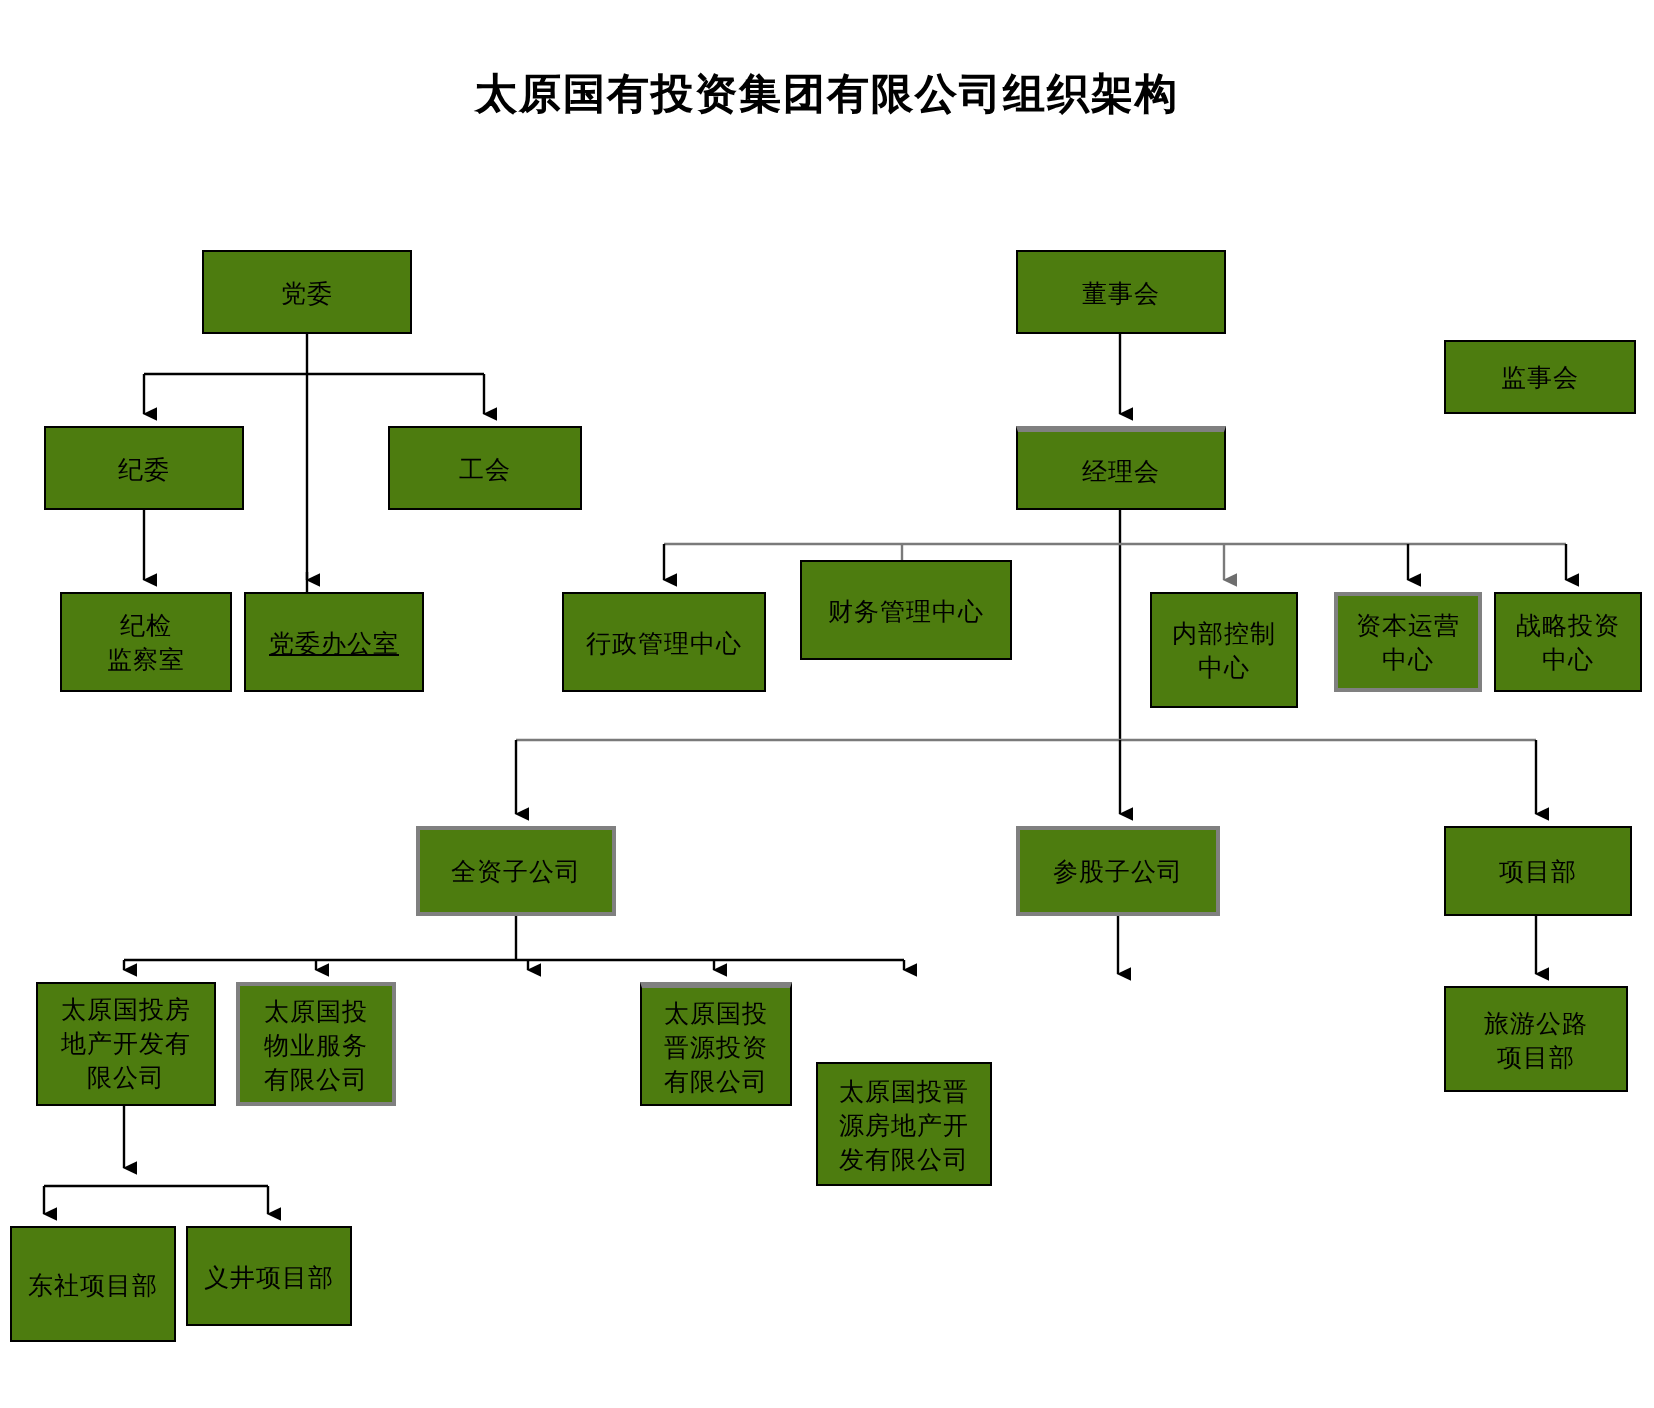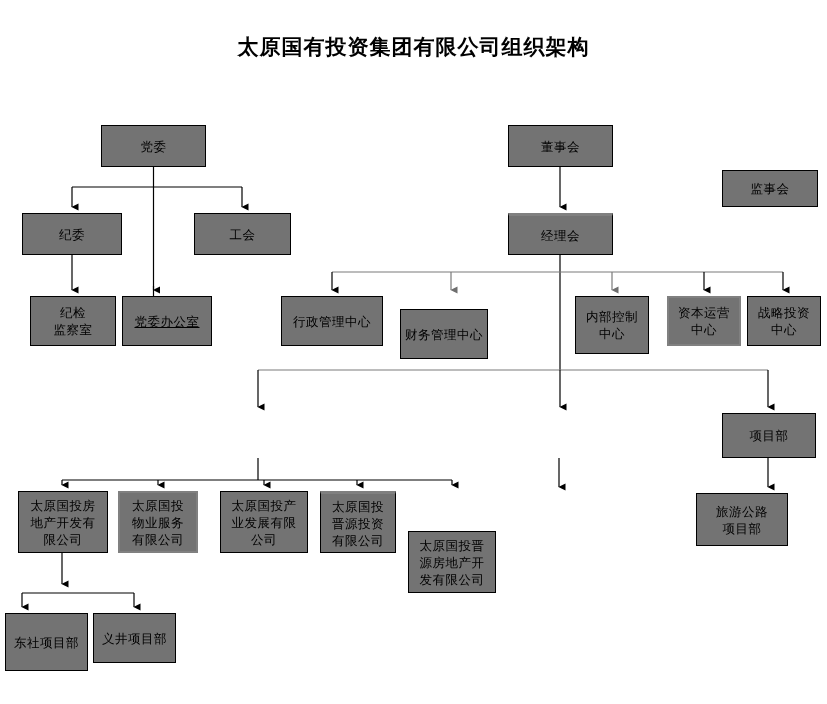--- a/index.html
+++ b/index.html
@@ -21,21 +21,21 @@
     width:827px;
     text-align:center;
     font-size:21px;
     font-weight:bold;
     letter-spacing:1px;
     line-height:26px;
   }
   .node{
     position:absolute;
     box-sizing:border-box;
-    background:#737373;
+    background:#4d7c0f;
     border:1px solid #000;
     display:flex;
     align-items:center;
     justify-content:center;
     text-align:center;
     font-size:12.5px;
     line-height:17px;
     letter-spacing:0.5px;
     padding:0 2px;
     z-index:3;
@@ -138,53 +138,56 @@
   <div class="node" style="left:30px;top:296px;width:86px;height:50px;">
       <span>纪检<br>监察室</span>
     </div>
   <div class="node" style="left:122px;top:296px;width:90px;height:50px;text-decoration:underline;">
       <span>党委办公室</span>
     </div>
 
   <div class="node" style="left:281px;top:296px;width:102px;height:50px;">
       <span>行政管理中心</span>
     </div>
-  <div class="node" style="left:400px;top:309px;width:88px;height:50px;">
+  <div class="node" style="left:400px;top:280px;width:106px;height:50px;">
       <span>财务管理中心</span>
     </div>
   <div class="node" style="left:575px;top:296px;width:74px;height:58px;">
       <span>内部控制<br>中心</span>
     </div>
   <div class="node gray" style="left:667px;top:296px;width:74px;height:50px;">
       <span>资本运营<br>中心</span>
     </div>
   <div class="node" style="left:747px;top:296px;width:74px;height:50px;">
       <span>战略投资<br>中心</span>
     </div>
 
+  <div class="node gray" style="left:208px;top:413px;width:100px;height:45px;">
+      <span>全资子公司</span>
+    </div>
+  <div class="node gray" style="left:508px;top:413px;width:102px;height:45px;">
+      <span>参股子公司</span>
+    </div>
   <div class="node" style="left:722px;top:413px;width:94px;height:45px;">
       <span>项目部</span>
     </div>
 
-  <div class="node" style="left:18px;top:491px;width:90px;height:62px;">
+  <div class="node" style="left:18px;top:491px;width:90px;height:62px;font-family:Liberation Serif, serif;">
       <span>太原国投房<br>地产开发有<br>限公司</span>
     </div>
   <div class="node gray" style="left:118px;top:491px;width:80px;height:62px;">
       <span>太原国投<br>物业服务<br>有限公司</span>
-    </div>
-  <div class="node" style="left:220px;top:491px;width:88px;height:62px;">
-      <span>太原国投产<br>业发展有限<br>公司</span>
     </div>
   <div class="node graytop" style="left:320px;top:491px;width:76px;height:62px;">
       <span>太原国投<br>晋源投资<br>有限公司</span>
     </div>
   <div class="node" style="left:408px;top:491px;width:88px;height:62px;margin-top:40px;">
       <span>太原国投晋<br>源房地产开<br>发有限公司</span>
     </div>
-  <div class="node" style="left:696px;top:493px;width:92px;height:53px;">
+  <div class="node" style="left:722px;top:493px;width:92px;height:53px;">
       <span>旅游公路<br>项目部</span>
     </div>
 
   <div class="node" style="left:5px;top:613px;width:83px;height:58px;">
       <span>东社项目部</span>
     </div>
   <div class="node" style="left:93px;top:613px;width:83px;height:50px;">
       <span>义井项目部</span>
     </div>
 

